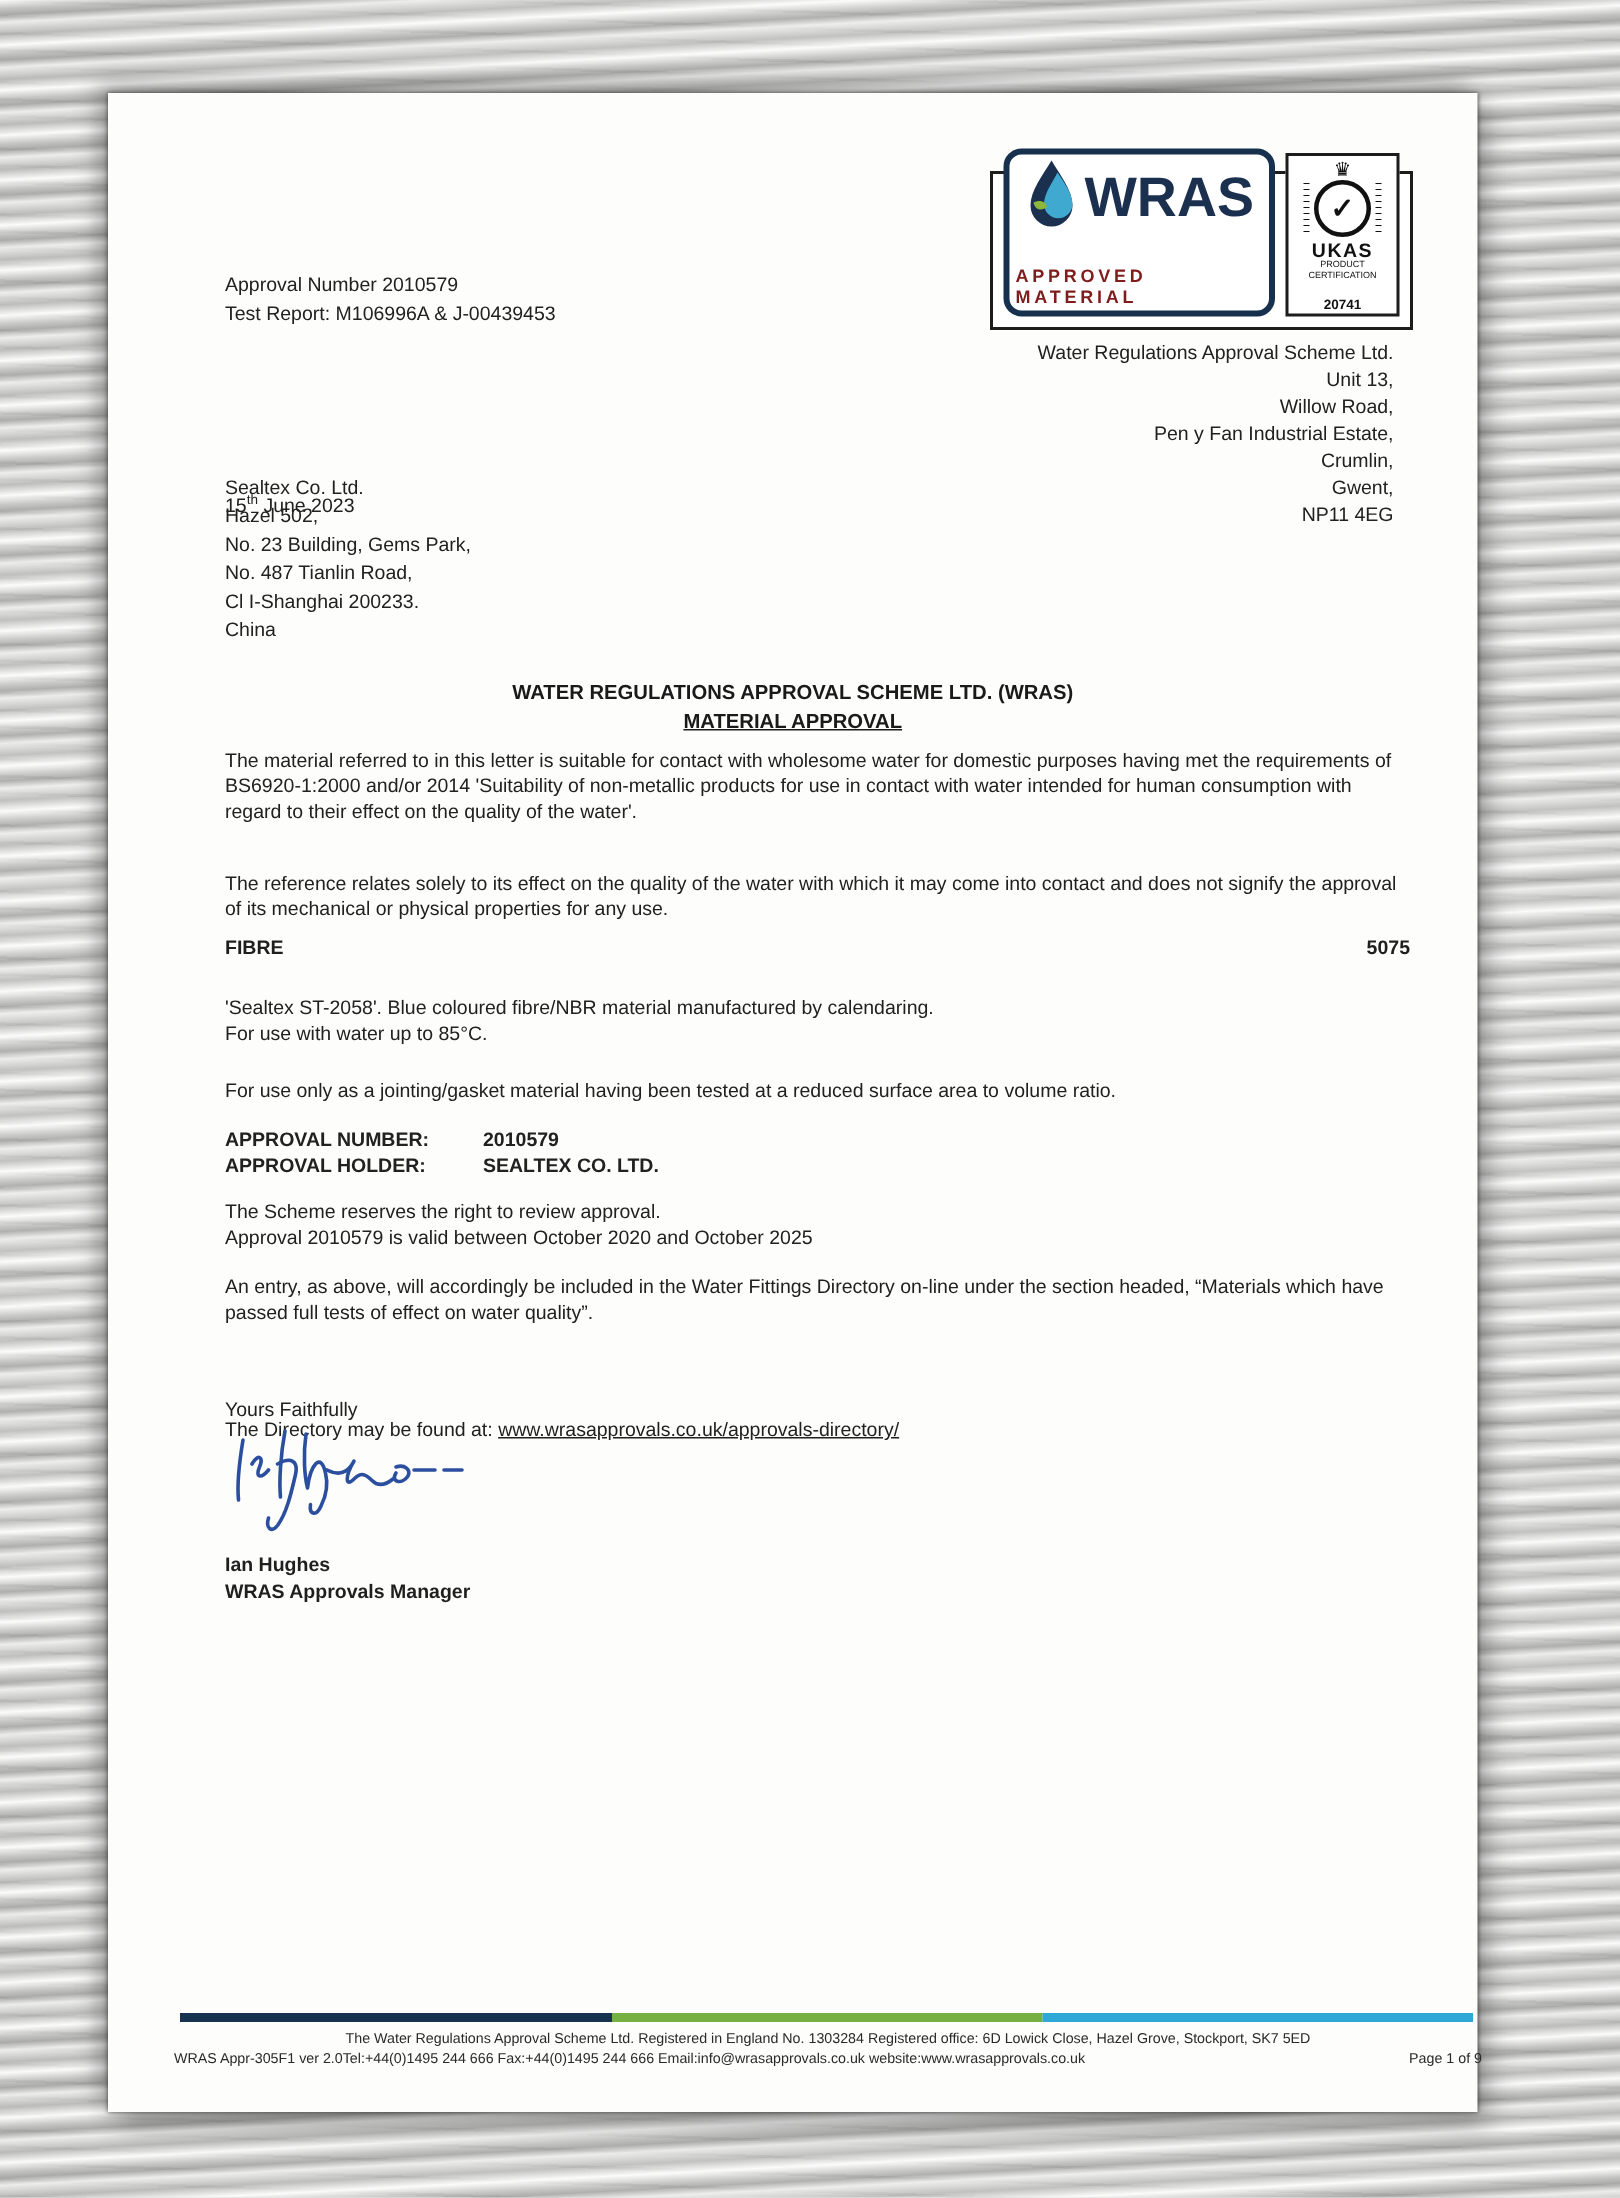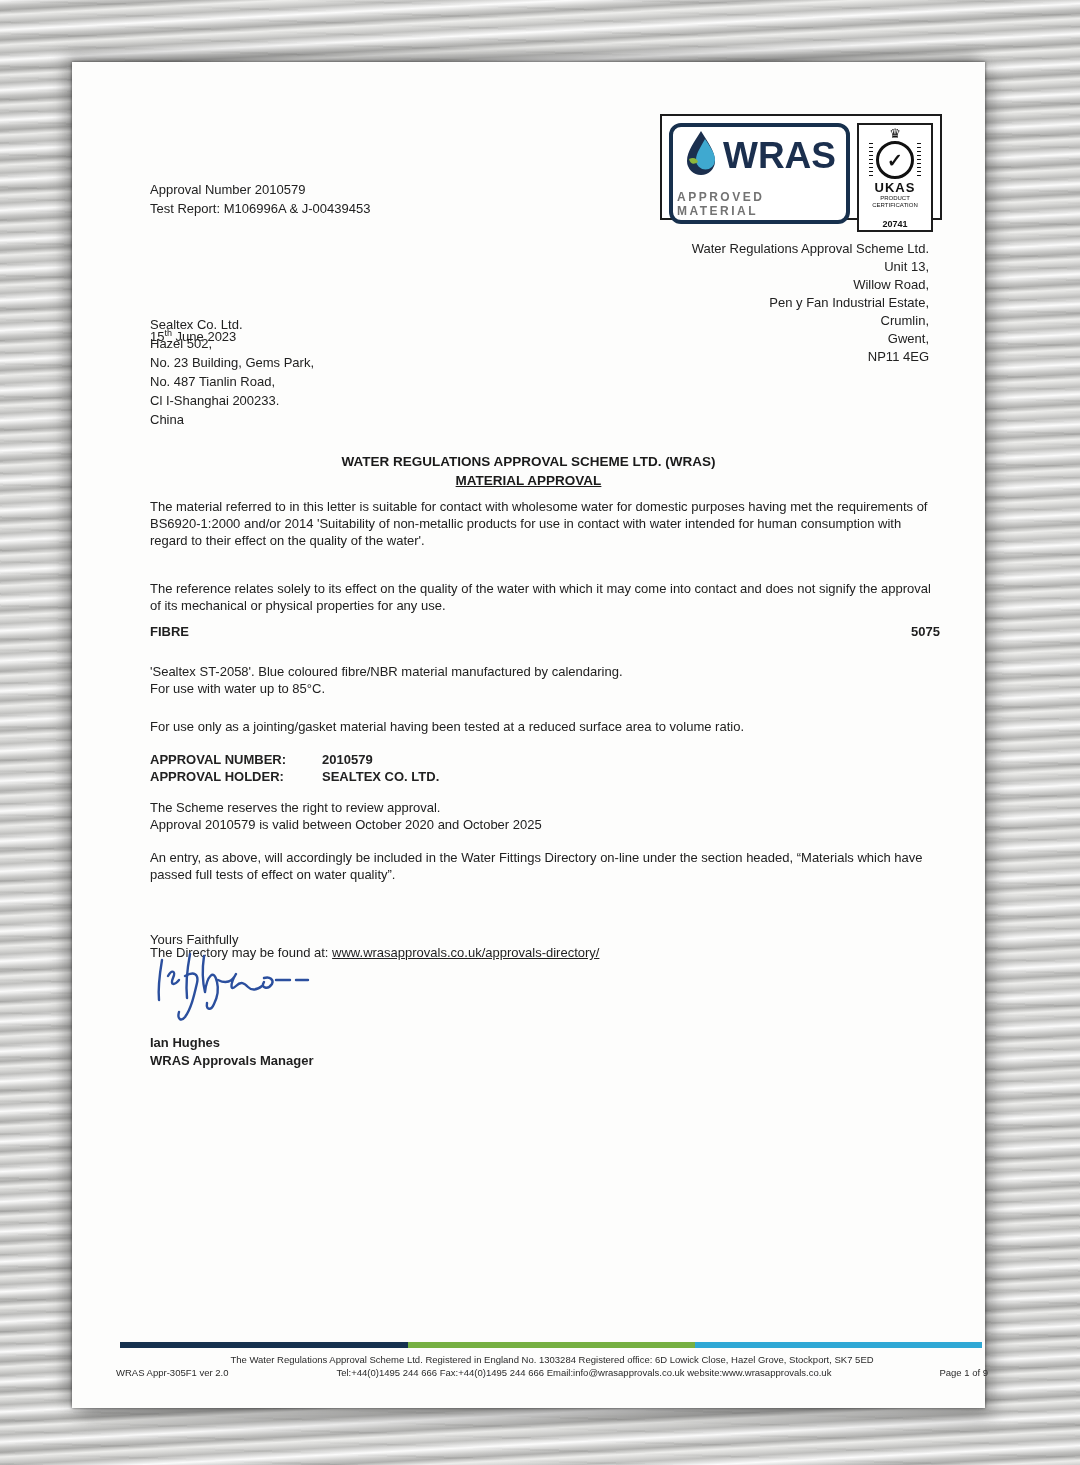--- a/index.html
+++ b/index.html
@@ -21,67 +21,67 @@
     box-shadow:0 0 3px rgba(40,40,40,.8),-7px -7px 15px rgba(70,70,70,.4),7px 9px 18px rgba(70,70,70,.45);
   }
   .abs{position:absolute;}
   .body-text{font-size:13px;line-height:17px;color:#212121;}
   sup{font-size:9px;vertical-align:super;line-height:0;}
 
   
   .logo-box{
     left:588px;top:52px;width:282px;height:106px;
     border:2px solid #1c1c1c;background:#fff;
-    display:flex;align-items:flex-start;gap:7px;padding:7px;box-sizing:border-box;
+    display:flex;align-items:flex-end;gap:7px;padding:7px;box-sizing:border-box;
   }
   .wras-badge{
     flex:1;border:4px solid #17304d;border-radius:12px;
     display:flex;flex-direction:column;justify-content:center;align-items:center;
     padding:2px 4px;background:#fff;
   }
   .wras-row{display:flex;align-items:center;gap:4px;}
   .wras-word{font-weight:bold;font-size:37px;color:#1b2f4e;letter-spacing:0px;line-height:1;}
-  .wras-tagline{font-weight:bold;font-size:12px;color:#737373;letter-spacing:2.5px;margin-top:9px;}
+  .wras-tagline{font-weight:bold;font-size:12px;color:#7f1d1d;letter-spacing:2.5px;margin-top:19px;}
   .ukas-badge{
     width:76px;border:2px solid #1c1c1c;background:#fff;
     display:flex;flex-direction:column;align-items:center;justify-content:flex-start;
     padding:2px 2px 1px 2px;box-sizing:border-box;
   }
   .ukas-crown{font-size:13px;line-height:13px;color:#111;}
   .ukas-mid{display:flex;align-items:center;gap:3px;margin-top:1px;}
   .tick-strip{width:4px;height:34px;background:repeating-linear-gradient(to bottom,#111 0 1px,transparent 1px 4px);}
   .ukas-circle{
     width:32px;height:32px;border:3px solid #111;border-radius:50%;
     display:flex;align-items:center;justify-content:center;
     font-size:19px;font-weight:bold;color:#111;
   }
   .ukas-word{font-weight:bold;font-size:13px;letter-spacing:1px;color:#111;margin-top:1px;}
   .ukas-sub{font-size:6px;color:#111;text-align:center;line-height:6.5px;}
   .ukas-num{font-weight:bold;font-size:9px;color:#111;margin-top:11px;}
 
-  .addr-right{right:56px;top:178px;text-align:right;font-size:13px;line-height:18px;color:#212121;}
+  .addr-right{right:56px;top:164px;text-align:right;font-size:13px;line-height:18px;color:#212121;}
   .addr-left{left:78px;font-size:13px;line-height:19px;color:#212121;}
 
   .title-block{left:0;top:390px;width:100%;text-align:center;font-size:13.5px;font-weight:bold;color:#1a1a1a;line-height:19px;}
   .underline{text-decoration:underline;}
 
   .para{left:78px;width:792px;}
   .fibre-row{left:78px;top:562px;width:790px;display:flex;justify-content:space-between;font-weight:bold;font-size:13px;}
   .appr-line{display:flex;font-weight:bold;}
   .appr-label{width:172px;}
   .link{text-decoration:underline;color:#1f1f1f;cursor:pointer;}
   .sig-svg{left:80px;top:884px;}
   .name-block{left:78px;top:972px;font-weight:bold;font-size:13px;line-height:18px;}
 
   .footer-bar{left:48px;top:1280px;width:862px;height:6px;display:flex;}
   .footer-bar div{height:100%;}
   .footer-text{left:44px;top:1291px;width:872px;font-size:9.5px;color:#2a2a2a;}
   .footer-line1{text-align:center;line-height:13px;}
   .footer-line2{display:flex;justify-content:space-between;align-items:baseline;line-height:14px;}
-  .footer-line2 .mid{flex:1;text-align:center;}
+  .footer-line2 .mid{flex:1;}
 </style>
 </head>
 <body>
 
 <div class="page">
 
   <div class="abs body-text" style="left:78px;top:118px;line-height:19px;">
     <div>Approval Number 2010579</div>
     <div>Test Report: M106996A &amp; J-00439453</div>
   </div>

